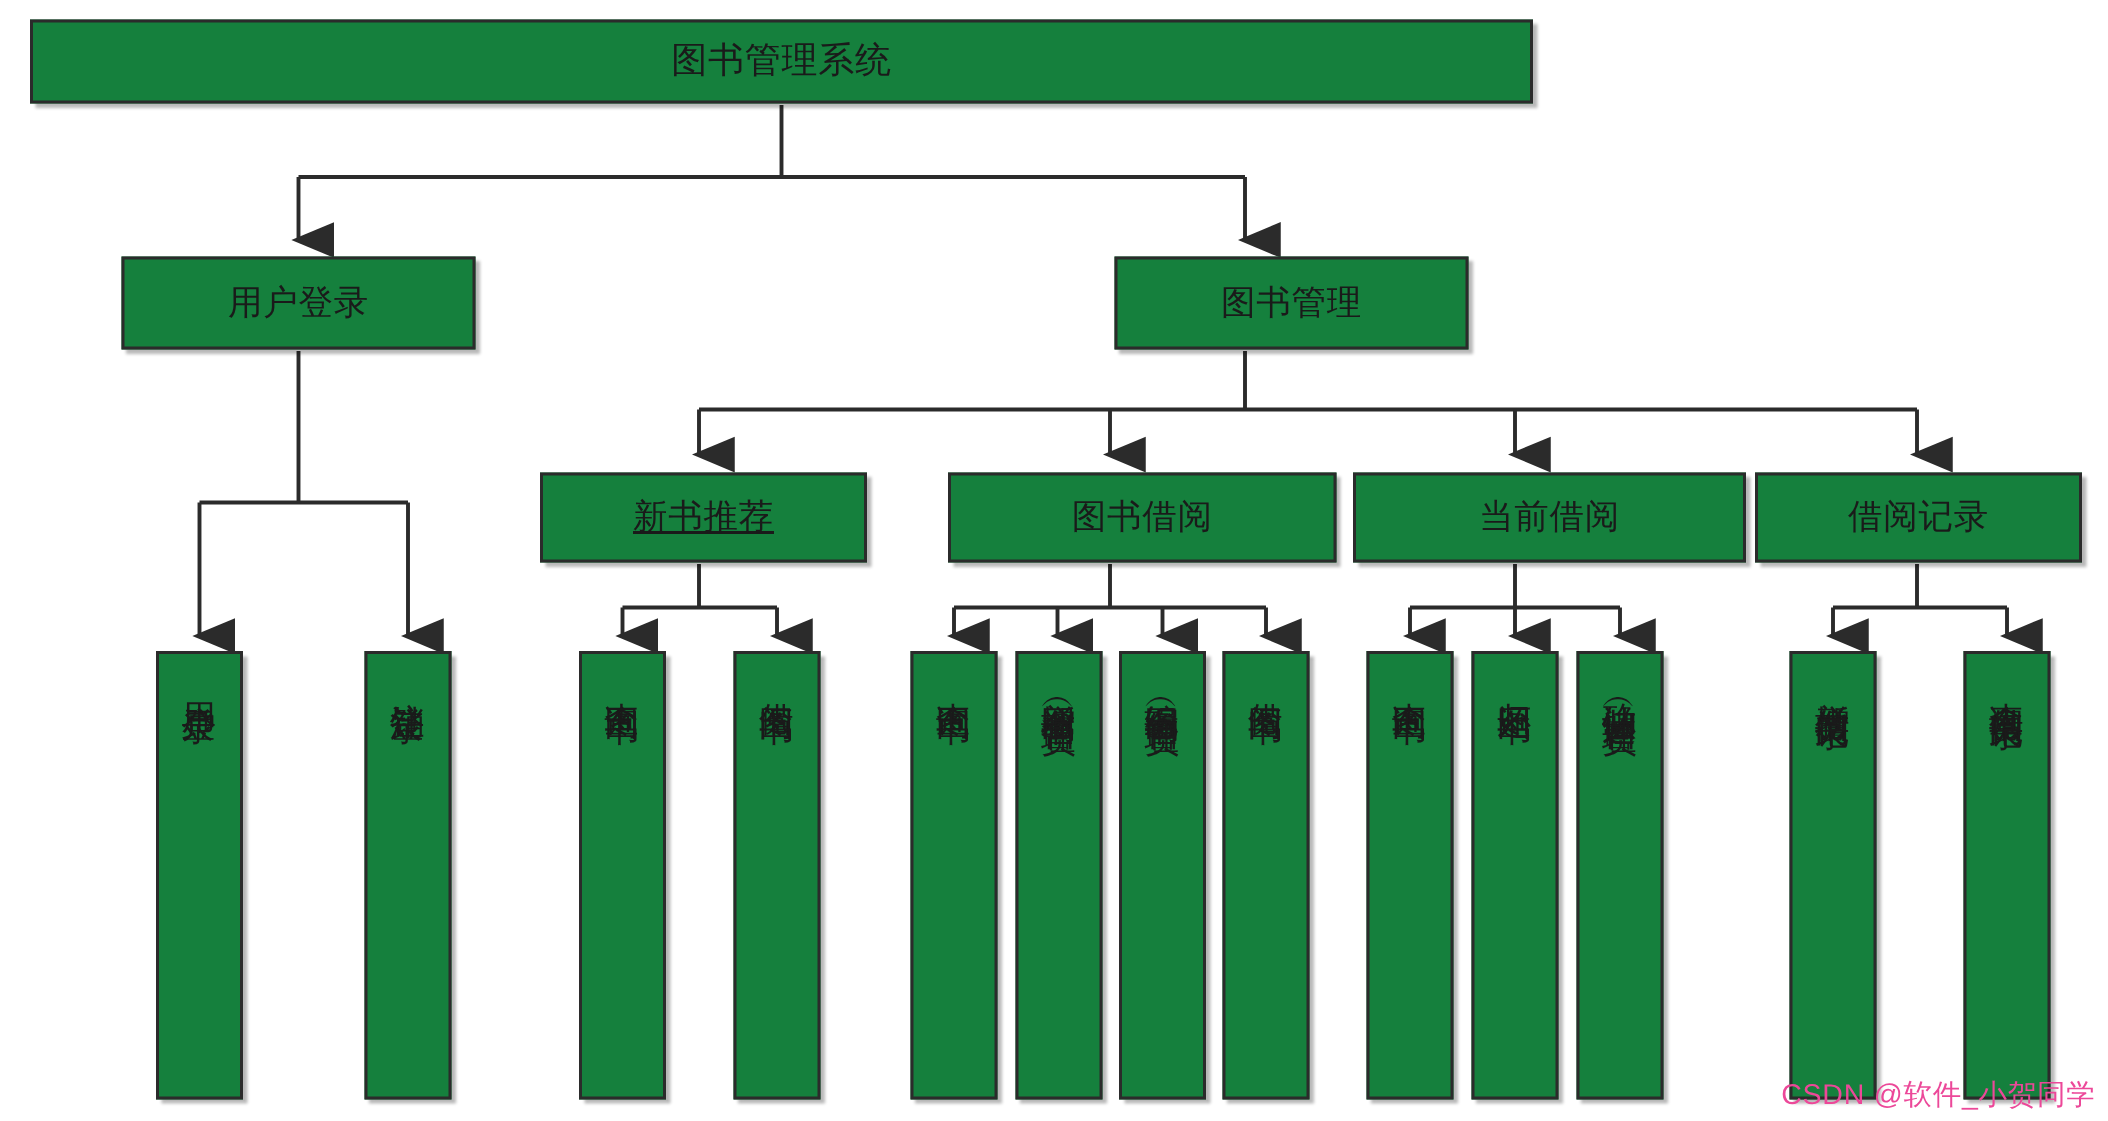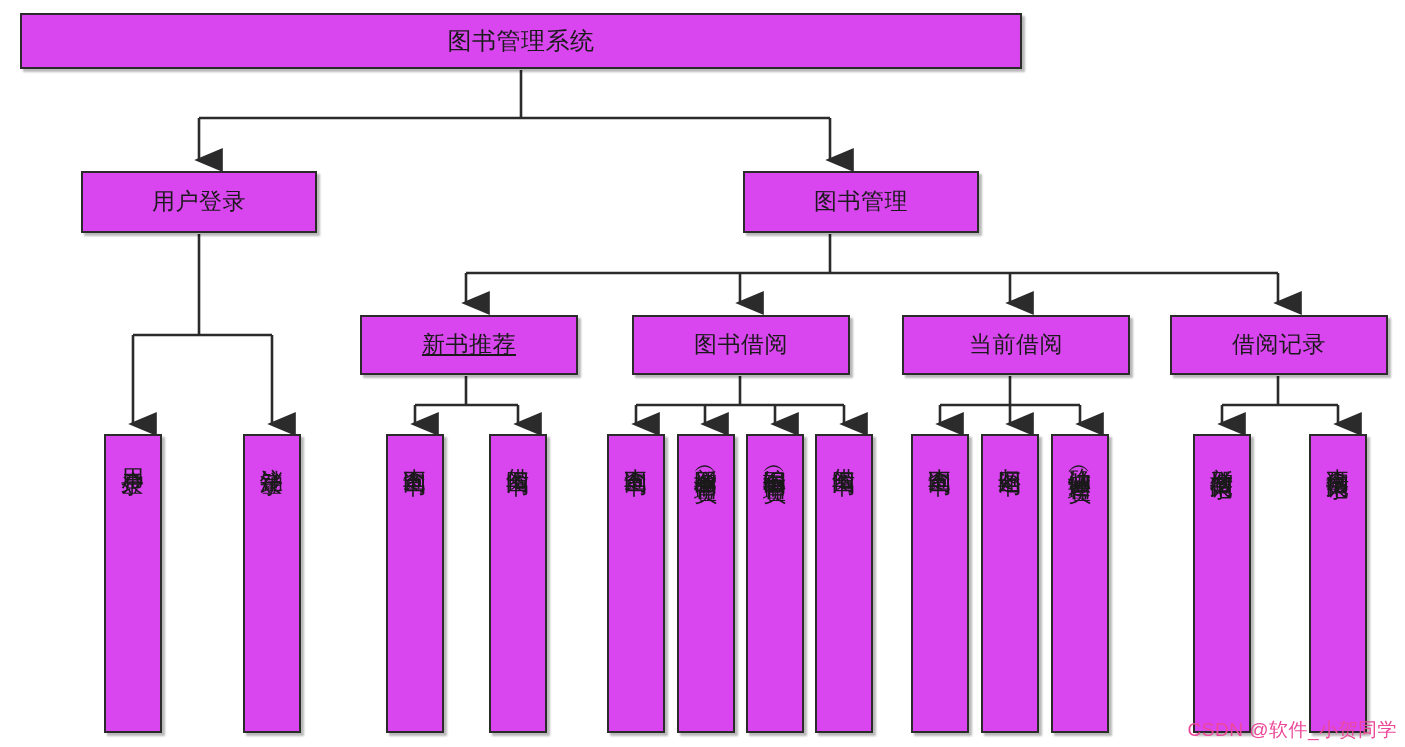--- a/index.html
+++ b/index.html
@@ -21,21 +21,21 @@
     position: absolute;
     left: 0;
     top: 0;
     width: 1405px;
     height: 747px;
     pointer-events: none;
   }
   .node {
     position: absolute;
     box-sizing: border-box;
-    background: #d946ef;
+    background: #15803d;
     border: 2px solid #2b2b2b;
     box-shadow: 3px 3px 2px rgba(0,0,0,0.28);
     display: flex;
     align-items: center;
     justify-content: center;
     color: #1a1a1a;
   }
   .node .label {
     display: block;
     text-align: center;
@@ -135,24 +135,24 @@
   <div class="node horizontal" style="left:81px; top:171px; width:236px; height:62px;">
     <span class="label">用户登录</span>
   </div>
   <div class="node horizontal" style="left:743px; top:171px; width:236px; height:62px;">
     <span class="label">图书管理</span>
   </div>
 
   <div class="node horizontal" style="left:360px; top:315px; width:218px; height:60px;text-decoration:underline;">
     <span class="label">新书推荐</span>
   </div>
-  <div class="node horizontal" style="left:632px; top:315px; width:218px; height:60px;">
+  <div class="node horizontal" style="left:632px; top:315px; width:259px; height:60px;">
     <span class="label">图书借阅</span>
   </div>
-  <div class="node horizontal" style="left:902px; top:315px; width:228px; height:60px;">
+  <div class="node horizontal" style="left:902px; top:315px; width:262px; height:60px;">
     <span class="label">当前借阅</span>
   </div>
   <div class="node horizontal" style="left:1170px; top:315px; width:218px; height:60px;">
     <span class="label">借阅记录</span>
   </div>
 
   <div class="node vertical" style="left:104px; top:434px; width:58px; height:299px;">
     <span class="label">用户登录</span>
   </div>
   <div class="node vertical" style="left:243px; top:434px; width:58px; height:299px;">

